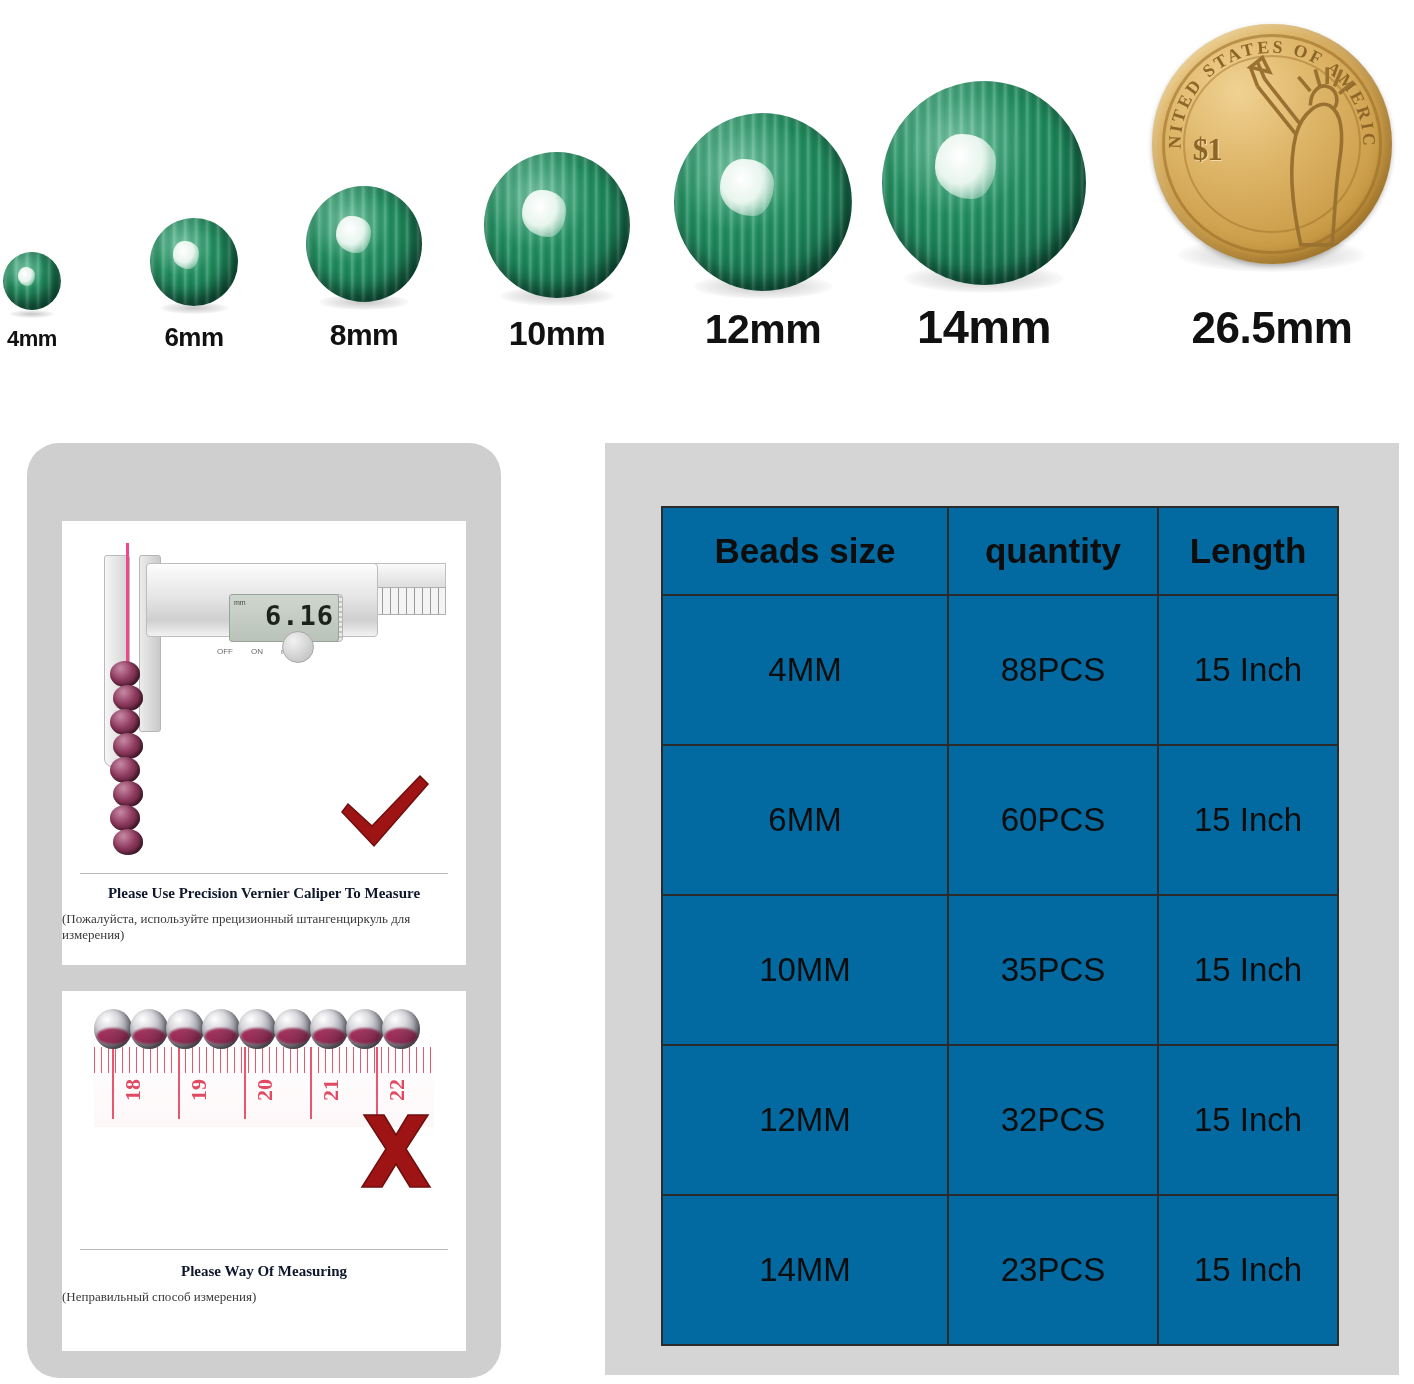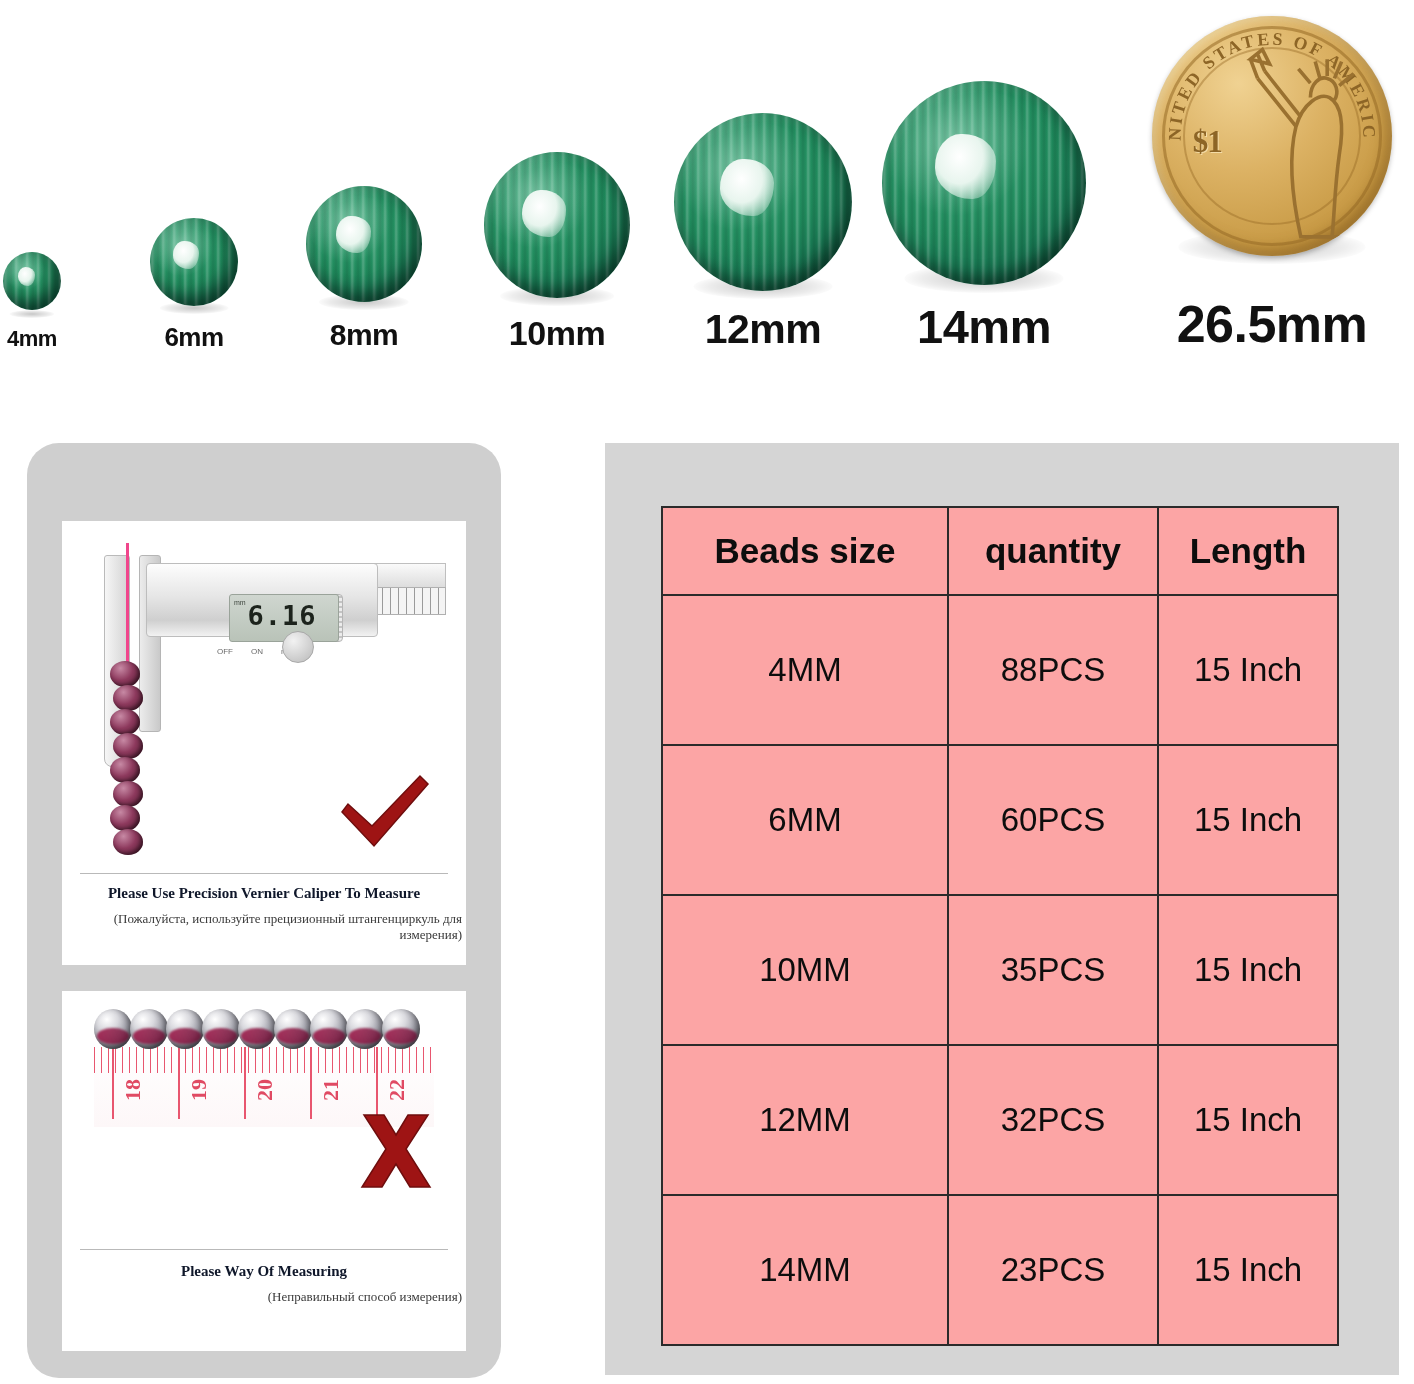--- a/index.html
+++ b/index.html
@@ -90,21 +90,21 @@
   #card-wrong{top:548px;height:360px;}
 
   
   .caliper-scene{position:absolute;left:22px;top:22px;width:360px;height:325px;}
   .cal-body{position:absolute;left:62px;top:20px;width:230px;height:72px;
     background:linear-gradient(180deg,#fdfdfd 0%,#e6e6e6 45%,#cfcfcf 78%,#f2f2f2 100%);
     border:1px solid #bdbdbd;border-radius:4px;}
   .cal-lcd{position:absolute;left:82px;top:30px;width:108px;height:46px;
     background:linear-gradient(180deg,#cfd6cf 0%,#b9c3b8 100%);
     border:1px solid #9aa39a;border-radius:3px;}
-  .cal-num{position:absolute;left:0;right:4px;top:7px;text-align:center;
+  .cal-num{position:absolute;left:0;right:4px;top:7px;text-align:right;
     font-family:"DejaVu Sans Mono",monospace;font-size:27px;font-weight:bold;
     color:#1c231c;letter-spacing:1px;line-height:1;}
   .cal-mm{position:absolute;left:4px;top:4px;font-size:7px;color:#3d453d;}
   .cal-jaw-fixed{position:absolute;left:20px;top:12px;width:24px;height:210px;
     background:linear-gradient(90deg,#f6f6f6,#d2d2d2);border:1px solid #bababa;border-radius:3px 3px 8px 8px;}
   .cal-jaw-slide{position:absolute;left:55px;top:12px;width:20px;height:175px;
     background:linear-gradient(90deg,#ececec,#c9c9c9);border:1px solid #b5b5b5;border-radius:3px;}
   .cal-bar{position:absolute;left:210px;top:44px;width:150px;height:26px;
     background:repeating-linear-gradient(90deg,#f4f4f4 0px,#f4f4f4 7px,#9a9a9a 7px,#9a9a9a 8px);
     border:1px solid #b0b0b0;}
@@ -119,21 +119,21 @@
     font-size:8px;color:#6a6a6a;display:flex;gap:18px;align-items:center;}
   .cal-pinkline{position:absolute;left:42px;top:0px;width:3px;height:210px;background:#f0468c;}
   .bead-strand{position:absolute;left:26px;top:118px;width:34px;height:200px;}
   .strand-bead{position:absolute;left:0;width:30px;height:26px;border-radius:50%;
     background:radial-gradient(circle at 35% 28%,#c789a4 0%,#8e3a5e 45%,#521a31 100%);
     box-shadow:inset -2px -2px 4px rgba(0,0,0,.5);}
   .checkmark{position:absolute;right:12px;bottom:12px;}
   .cap-line{position:absolute;left:18px;right:18px;height:1px;background:#b9b9b9;}
   .cap-en{position:absolute;left:8px;right:8px;text-align:center;
     font-family:"Liberation Serif",serif;font-weight:bold;font-size:15px;color:#0f172a;}
-  .cap-ru{position:absolute;left:13px;right:4px;text-align:right;
+  .cap-ru{position:absolute;left:0;right:4px;text-align:left;
     font-family:"Liberation Serif",serif;font-size:13px;color:#3a3a3a;}
 
   
   .tape-scene{position:absolute;left:14px;top:16px;width:376px;height:200px;}
   .tape{position:absolute;left:18px;top:40px;width:340px;height:80px;
     background:linear-gradient(180deg,#ffffff 0%,#fdf7f8 100%);}
   .tape-ticks{position:absolute;left:0;top:0;width:100%;height:26px;
     background:repeating-linear-gradient(90deg,#e8566f 0px,#e8566f 1.5px,rgba(0,0,0,0) 1.5px,rgba(0,0,0,0) 7px);}
   .tape-majors{position:absolute;left:0;top:0;width:100%;height:72px;}
   .tape-major{position:absolute;top:0;width:2px;height:72px;background:#e8566f;}
@@ -154,21 +154,21 @@
     background:#d5d5d5;
   }
   #table-title{
     position:absolute;left:0;right:0;top:16px;text-align:center;
     font-family:"Liberation Serif",serif;font-style:italic;font-weight:bold;
     font-size:34px;color:#1b1b1b;letter-spacing:.5px;
   }
   #size-table{
     position:absolute;left:56px;top:63px;width:676px;
     border-collapse:collapse;table-layout:fixed;
-    background:#fca5a5;
+    background:#0369a1;
   }
   #size-table th,#size-table td{
     border:2px solid #2b2b2b;text-align:center;color:#0d0d0d;
     font-family:"Liberation Sans",sans-serif;font-weight:bold;
   }
   #size-table th{height:84px;font-size:35px;}
   #size-table td{height:146px;font-size:33px;font-weight:normal;}
   #size-table col.c1{width:286px;}
   #size-table col.c2{width:210px;}
   #size-table col.c3{width:180px;}
@@ -235,21 +235,21 @@
               <path d="M60 46 L44 26 M62 42 L47 23"></path>
               <path d="M44 26 L41 18 M47 23 L44 16 M41 18 L46 14 L49 20 Z"></path>
               <path d="M66 34 C66 28 70 25 73 26 C77 27 78 32 76 35"></path>
               <path d="M70 26 L68 19 M73 25 L73 18 M76 26 L79 19 M66 28 L61 22 M78 29 L84 24"></path>
               <path d="M64 92 L84 92"></path>
             </g>
           </svg>
           <div class="dollar" style="font-size: 31px;">$1</div>
         </div>
       </div>
-      <div class="size-label" style="font-size: 52px; margin-top: 32px;">26.5mm</div>
+      <div class="size-label" style="font-size: 44px; margin-top: 32px;">26.5mm</div>
     </div>
   </div>
 
 <div id="how-panel">
 
   <div class="inner-card" id="card-right">
     <div class="caliper-scene">
       <div class="cal-jaw-fixed"></div>
       <div class="cal-pinkline"></div>
       <div class="cal-jaw-slide"></div>

